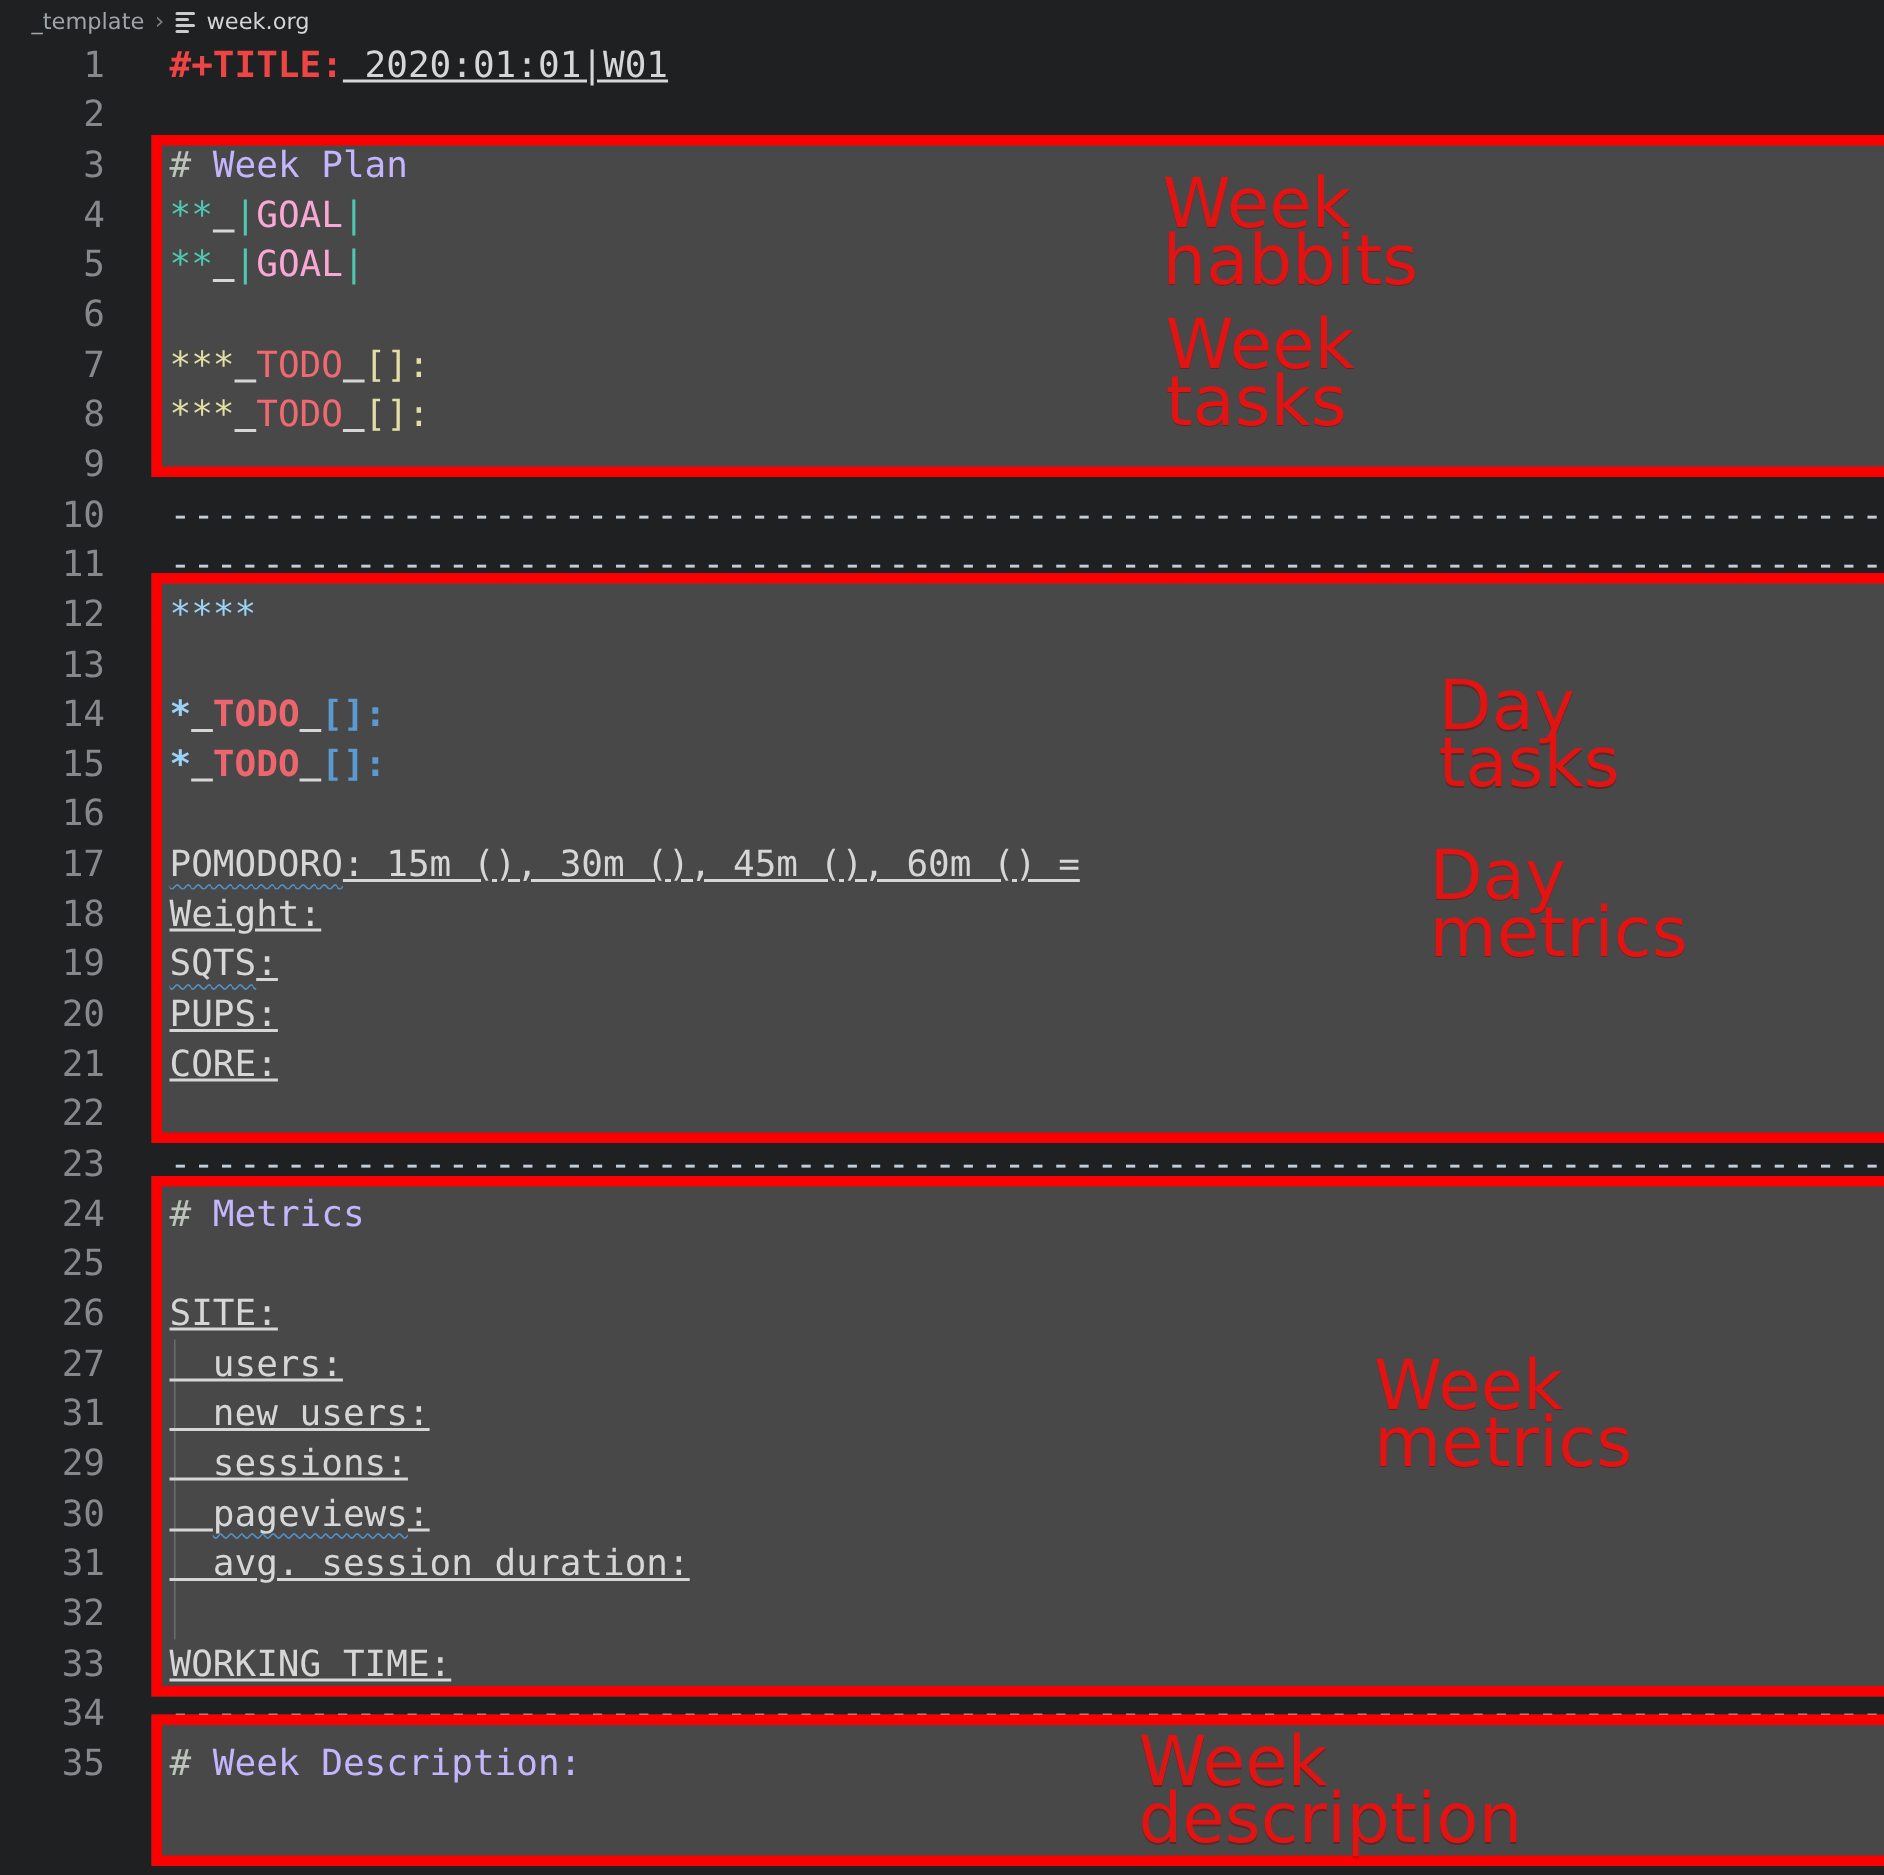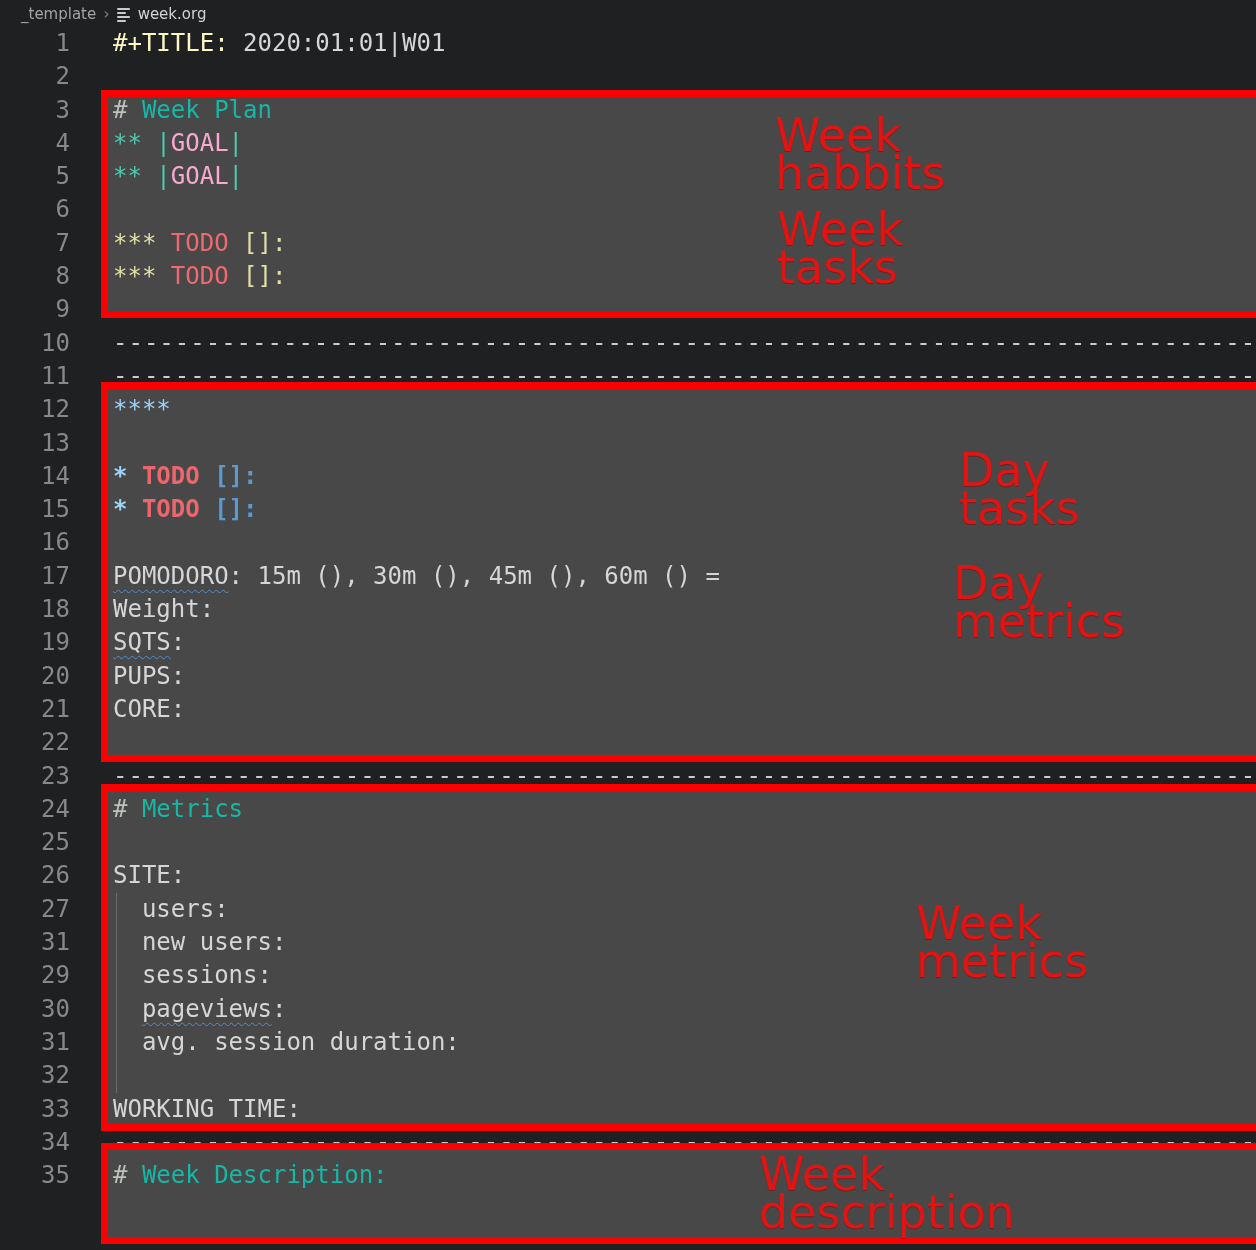--- a/index.html
+++ b/index.html
@@ -21,24 +21,24 @@
   .fileicon i:nth-child(3){ width:13px; }
   .fileicon i:nth-child(4){ width:9px; }
 
   
   .editor { position:absolute; top:27px; left:0; width:1256px; height:1223px; }
   .line { position:relative; height:33.3px; line-height:33.3px; font-size:24px; white-space:pre; overflow:hidden; }
   .ln { position:absolute; left:0; top:0; width:57px; text-align:right; color:#85898c; }
   .code { position:absolute; left:100px; top:0; }
 
   
-  .tk-kw   { color:#fef9c3; }
-  .tk-fg   { color:#d6d6d6; }
+  .tk-kw   { color:#ef4444;font-weight:bold; }
+  .tk-fg   { color:#d6d6d6;text-decoration:underline; }
   .tk-hash { color:#bcc3ba; }
-  .tk-cm   { color:#14b8a6;text-align:right; }
+  .tk-cm   { color:#c4b5fd;text-align:right; }
   .tk-teal { color:#4ec9b0; }
   .tk-str  { color:#f9a8d4; }
   .tk-yel  { color:#e2dfa6; }
   .tk-red  { color:#ef6a70; }
   .tk-redb { color:#ee666d; font-weight:bold; }
   .tk-blue { color:#9cd2f7; }
   .tk-blub { color:#9cd2f7; font-weight:bold; }
   .tk-bkt  { color:#5b9ad0; font-weight:bold; }
   .tk-dash { color:#c3cdd8; letter-spacing:1px; }
   .sq { text-decoration-line:underline; text-decoration-style:wavy;

